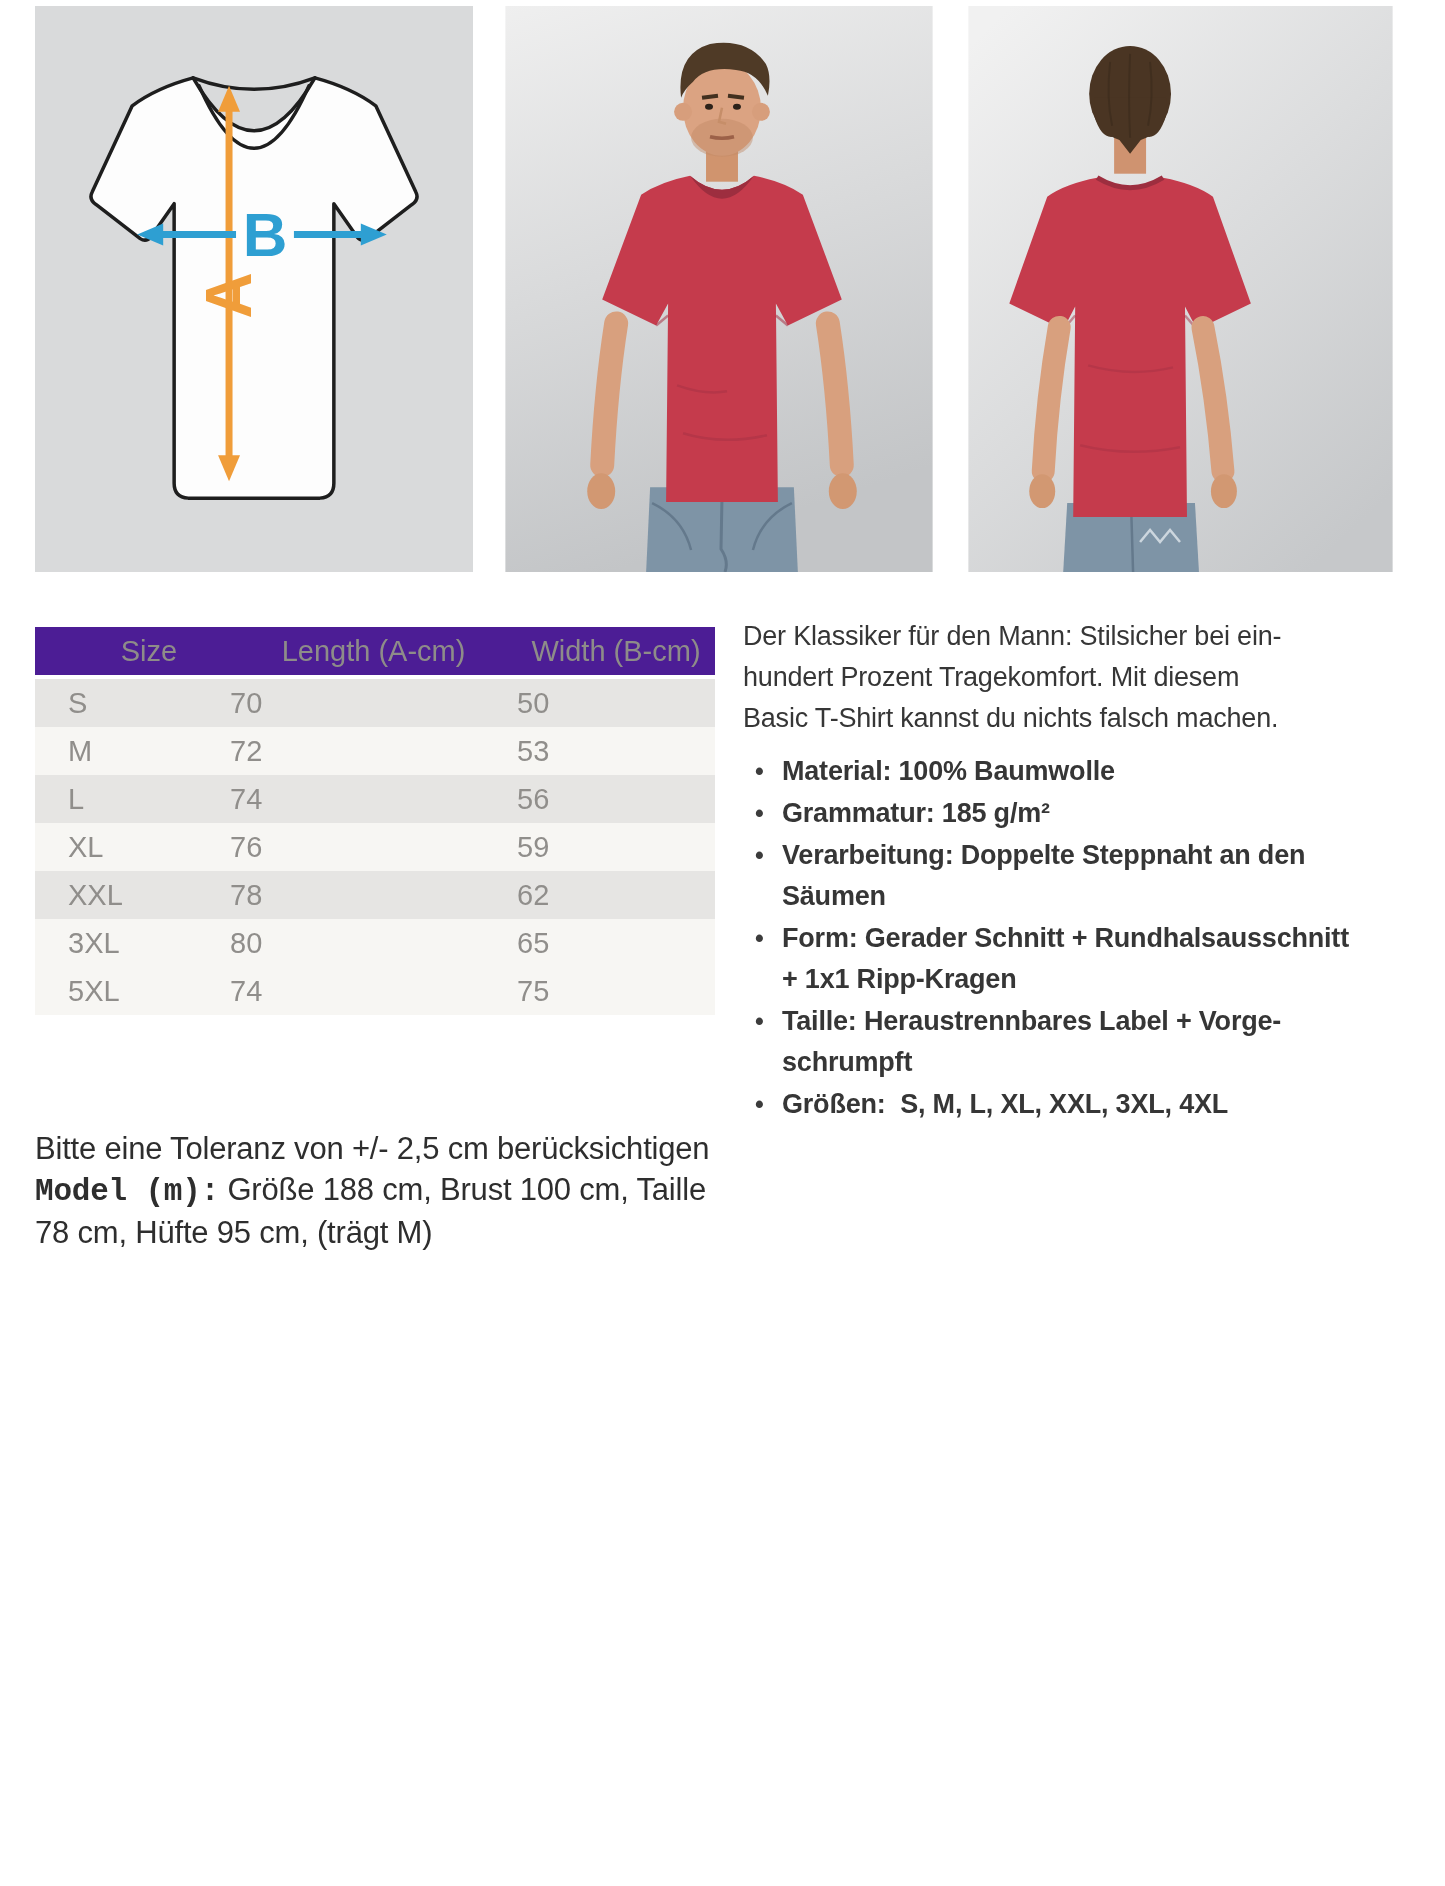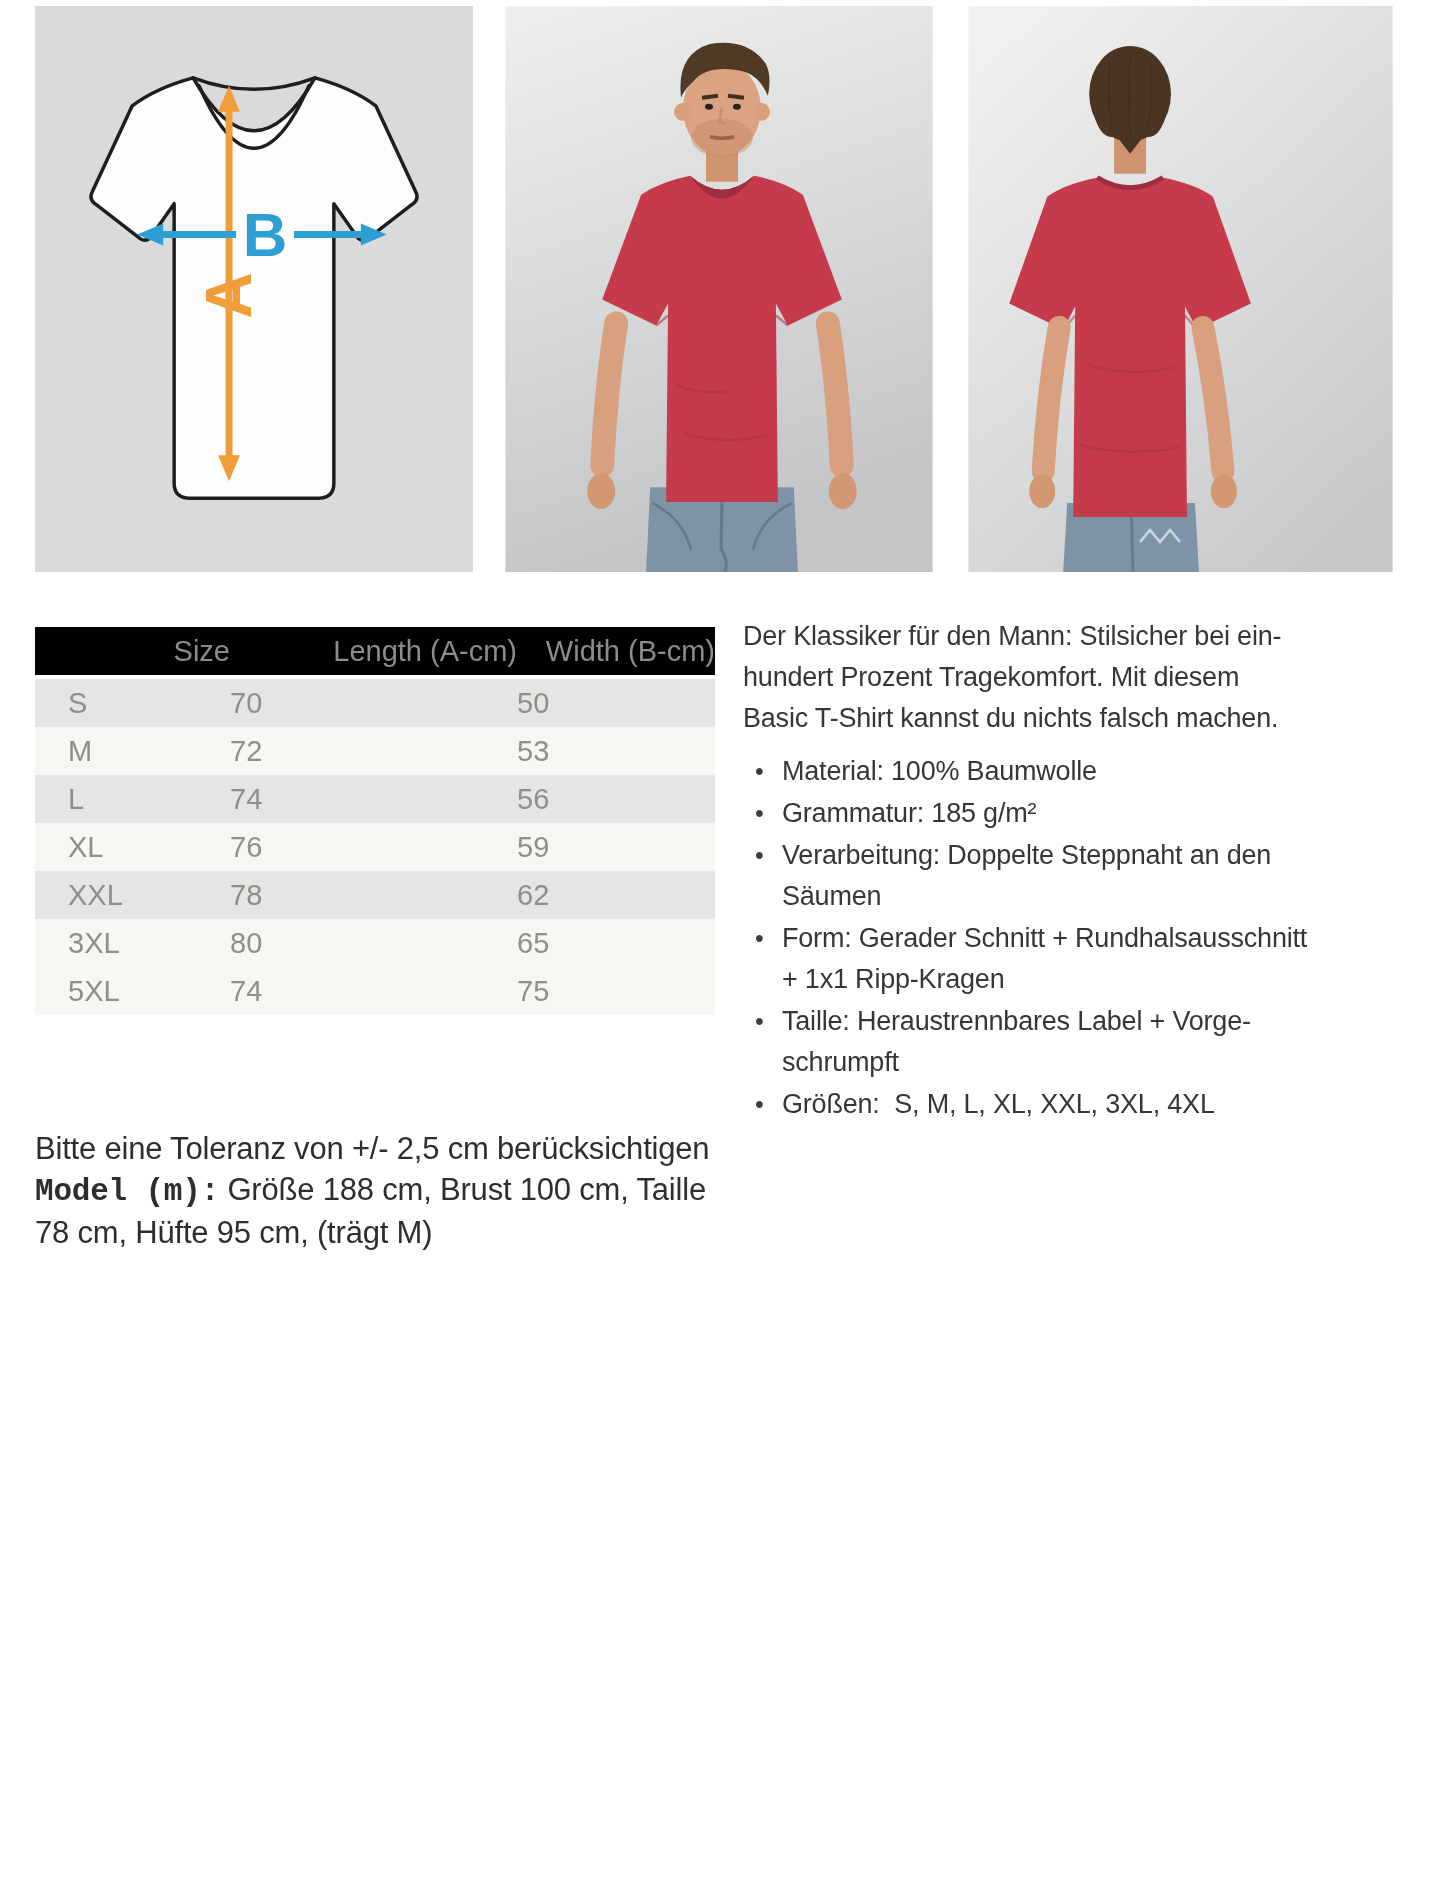--- a/index.html
+++ b/index.html
@@ -15,35 +15,35 @@
   #panel-front   { left:505px; width:428px; }
   #panel-back    { left:968px; width:425px; }
 
   
   .size-table {
     position:absolute; left:35px; top:627px; width:680px;
     border-collapse:separate; border-spacing:0;
     font-size:29px; color:#908e8b; table-layout:fixed;
   }
   .size-table th {
-    background:#000000; font-weight:400; text-align:right;
+    background:#4c1d95; font-weight:400; text-align:center;
     height:52px; border-bottom:4px solid #ffffff; color:#8e8c89;
   }
   .size-table td { height:48px; text-align:left; }
   .size-table tr.alt-dark  td { background:#e6e5e3; }
   .size-table tr.alt-light td { background:#f7f6f3; }
   .size-table th:first-child, .size-table td:first-child { padding-left:33px; }
 
   
   .desc { position:absolute; left:743px; top:616px; width:650px; color:#363636; }
   .desc .intro {
     font-size:27px; line-height:41px; white-space:pre-line; margin-bottom:12px;
     letter-spacing:-0.2px;
   }
-  .desc ul { list-style:none; padding-left:39px; }
+  .desc ul { list-style:none; padding-left:39px;font-weight:bold; }
   .desc li {
     position:relative; font-size:27px; line-height:41px; white-space:pre-line;
     letter-spacing:-0.2px; margin-bottom:1px;
   }
   .desc li::before {
     content:"\2022"; position:absolute; left:-27px; top:0;
     font-size:25px; color:#3c3c3c;
   }
 
   

